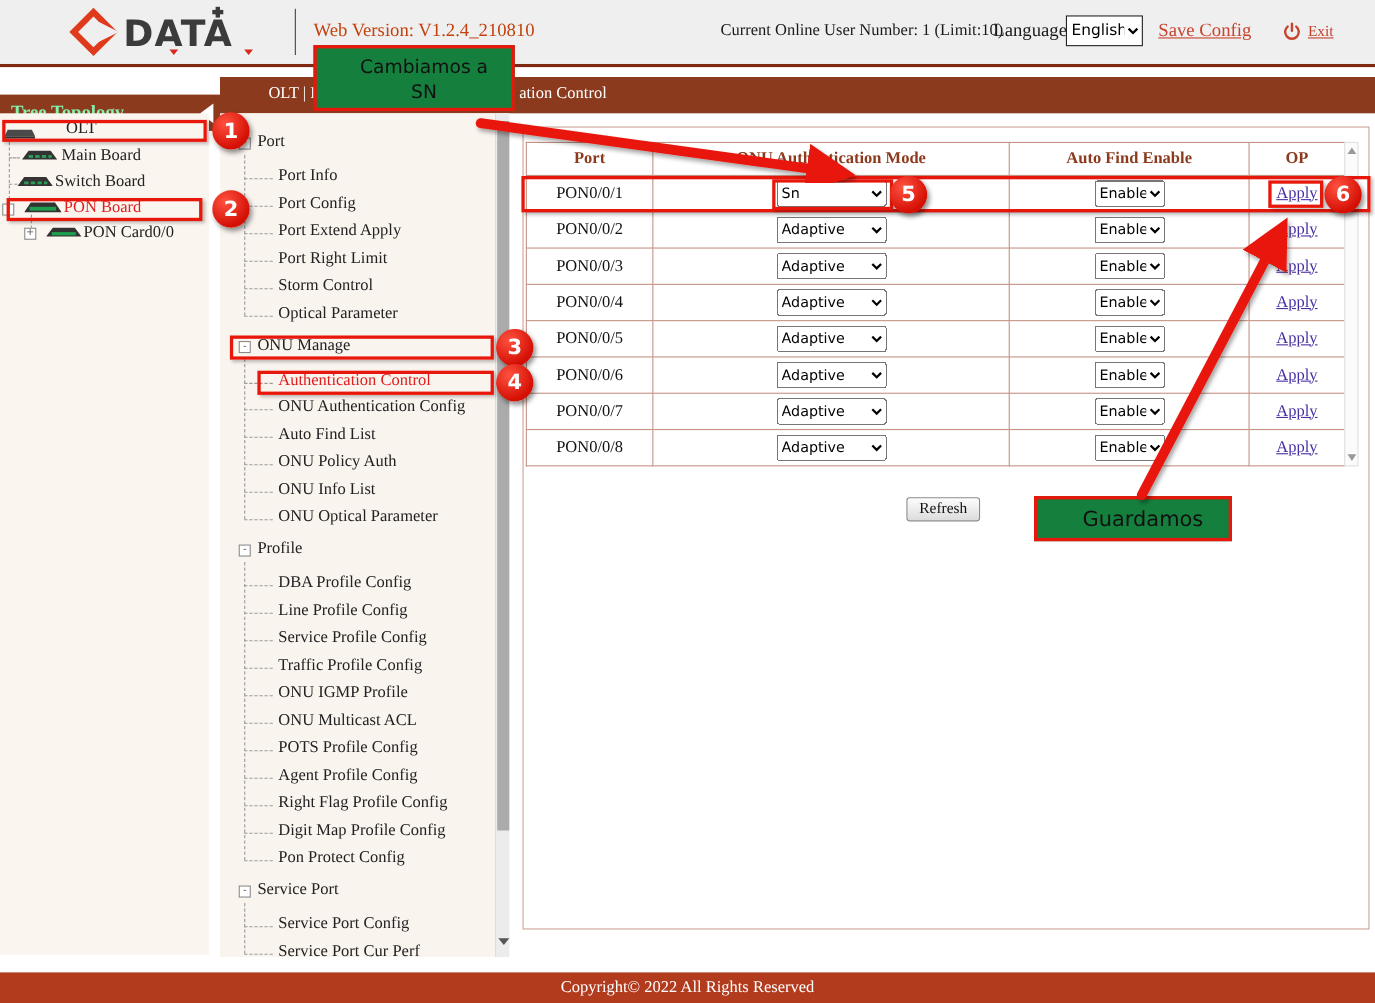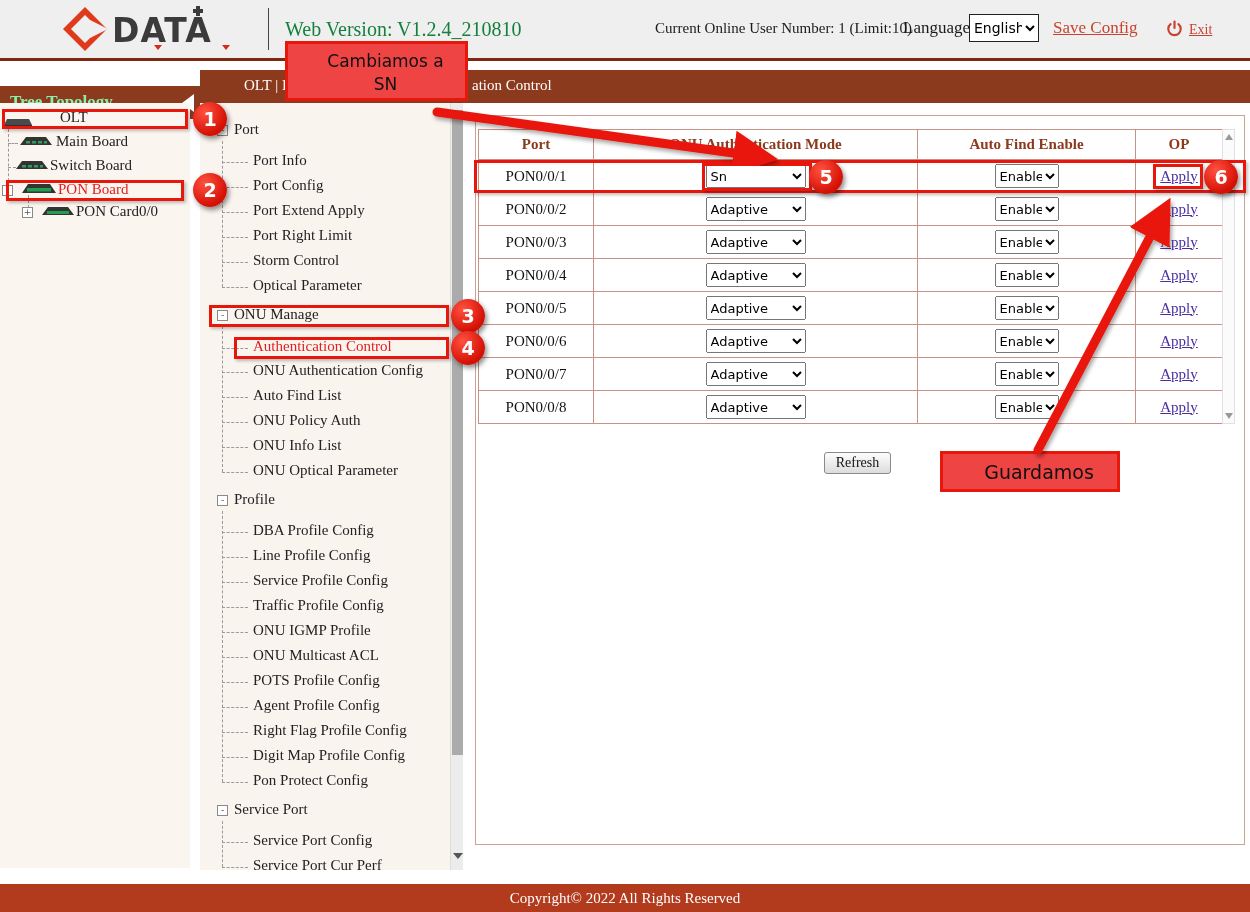--- a/index.html
+++ b/index.html
@@ -3,21 +3,21 @@
 <meta charset="utf-8">
 <style>
   * { margin:0; padding:0; box-sizing:border-box; }
   body { background:#fff; font-family:"Liberation Serif","DejaVu Serif",serif; }
   .page { position:relative; width:1250px; height:912px; background:#fff; overflow:hidden; }
 
   
   .top-header { position:absolute; left:0; top:0; width:1250px; height:58px; background:#efefef; z-index:1; }
   .logo { position:absolute; left:62px; top:6px; }
   .hdr-divider { position:absolute; left:268px; top:8px; width:1px; height:42px; background:#444; }
-  .web-version { position:absolute; left:285px; top:18px; font-size:20px; color:#15803d; }
+  .web-version { position:absolute; left:285px; top:18px; font-size:17px; color:#c2410c; }
   .online-users { position:absolute; left:655px; top:20px; font-size:15px; color:#1a1a1a; }
   .lang-label { position:absolute; left:903px; top:18px; font-size:17px; color:#1a1a1a; }
   .lang-select { position:absolute; left:969px; top:14px; width:70px; height:28px; font-size:14px;
                  font-family:"DejaVu Sans",sans-serif; border:1px solid #222; background:#fff; }
   .save-config { position:absolute; left:1053px; top:18px; font-size:17px; color:#c8432f; text-decoration:underline; cursor:pointer; }
   .power-icon { position:absolute; left:1166px; top:20px; }
   .exit-link { position:absolute; left:1189px; top:22px; font-size:14px; color:#c8432f; text-decoration:underline; cursor:pointer; }
   .hdr-rule { position:absolute; left:0; top:58px; width:1250px; height:3px; background:#7e2812; }
 
   
@@ -67,21 +67,21 @@
             border-left:4px solid transparent; border-right:4px solid transparent; border-top:6px solid #999; }
   .refresh-btn { position:absolute; left:348px; top:336px; width:67px; height:22px; font-size:14px;
                  font-family:"Liberation Serif",serif; color:#111; background:linear-gradient(#fdfdfd,#dcdcdc);
                  border:1px solid #8a8a8a; border-radius:3px; cursor:pointer; }
 
   
   .footer { position:absolute; left:0; top:884px; width:1250px; height:28px; background:#b23a1d; color:#fff;
             font-size:15px; text-align:center; line-height:28px; z-index:1; }
 
   
-  .callout { position:absolute; background:#ef4444; border:3px solid #e8170c; color:#111;
+  .callout { position:absolute; background:#15803d; border:3px solid #e8170c; color:#111;
              font-family:"DejaVu Sans",sans-serif; text-align:center; z-index:20;padding-left:18px; }
   .callout.c1 { left:285px; top:41px; width:183px; height:60px; font-size:17px; padding-top:6px; line-height:23px; }
   .callout.c2 { left:940px; top:451px; width:180px; height:41px; font-size:19px; line-height:36px; }
   .hl-box { position:absolute; border:3px solid #e8170c; z-index:25; box-shadow:2px 2px 3px rgba(0,0,0,0.25); }
   .step { position:absolute; width:34px; height:34px; border-radius:50%;
           background:radial-gradient(circle at 35% 30%, #ff5240, #d40f04 70%);
           box-shadow:2px 3px 5px rgba(0,0,0,0.45); color:#fff; font:bold 19px/34px "DejaVu Sans",sans-serif;
           text-align:center; z-index:40; }
   .arrows { position:absolute; left:0; top:0; width:1250px; height:912px; z-index:30; pointer-events:none; }
 </style>

